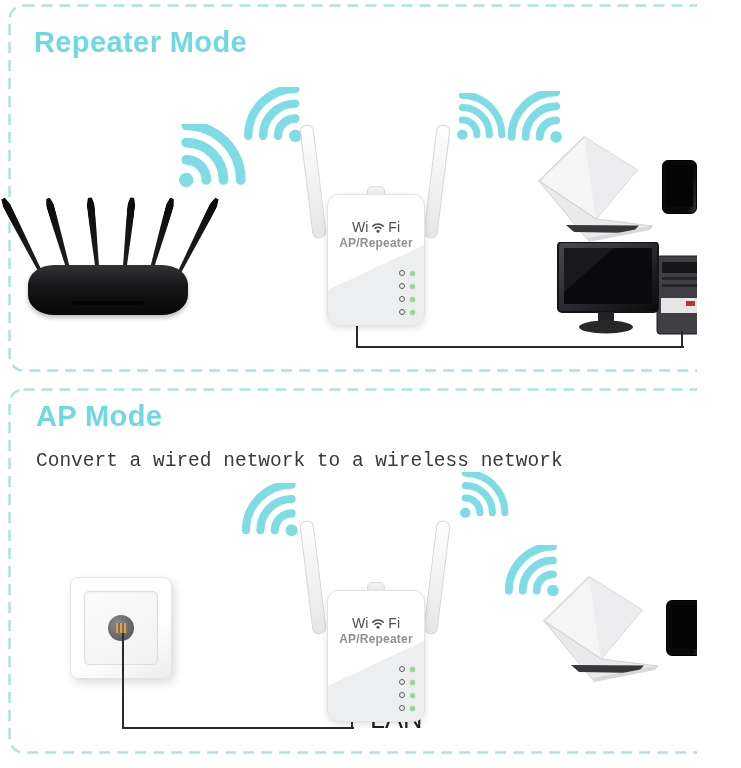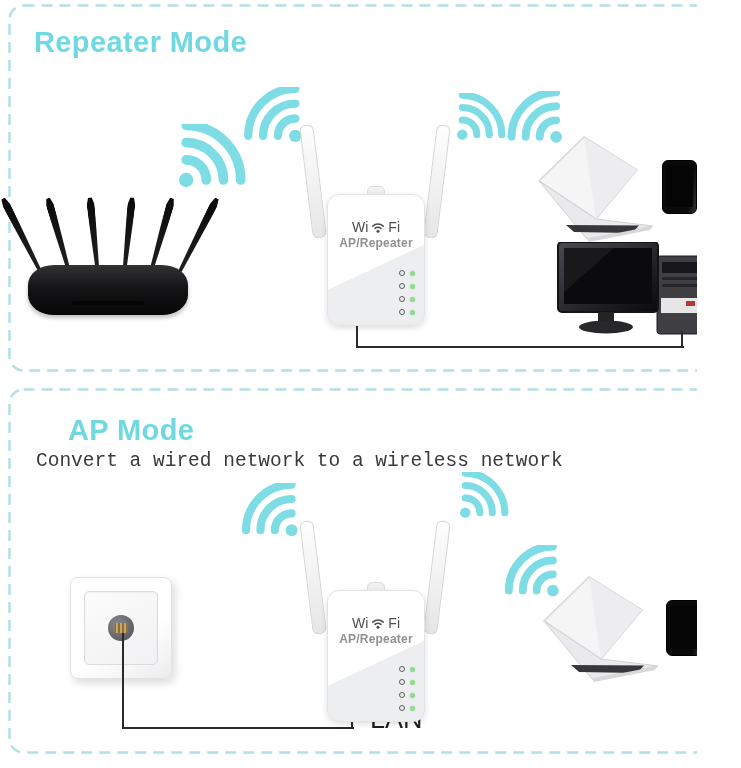--- a/index.html
+++ b/index.html
@@ -191,21 +191,21 @@
         <ellipse cx="50" cy="85" rx="27" ry="6.5" fill="#28282b"></ellipse>
       </g>
     </svg>
   </section>
 
   <section class="panel" id="panel-ap">
     <svg class="panel-border" viewBox="0 0 722 366" preserveAspectRatio="none">
       <rect x="1.5" y="1.5" width="719" height="363" rx="14" fill="none" stroke="currentColor" stroke-width="2.5" stroke-dasharray="11 7"></rect>
     </svg>
 
-    <h2 class="title" style="left:28px;top:26px;margin-left:32px;">AP Mode</h2>
+    <h2 class="title" style="left:28px;top:12px;">AP Mode</h2>
     <p class="subtitle" style="left:28px;top:62px;font-family:Liberation Mono, monospace;">Convert a wired network to a wireless network</p>
 
     <div class="socket abs" style="left:62px;top:189px;">
       <div class="socket-inner">
         <div class="socket-port">
           <div class="socket-jack"></div>
         </div>
       </div>
     </div>
 

